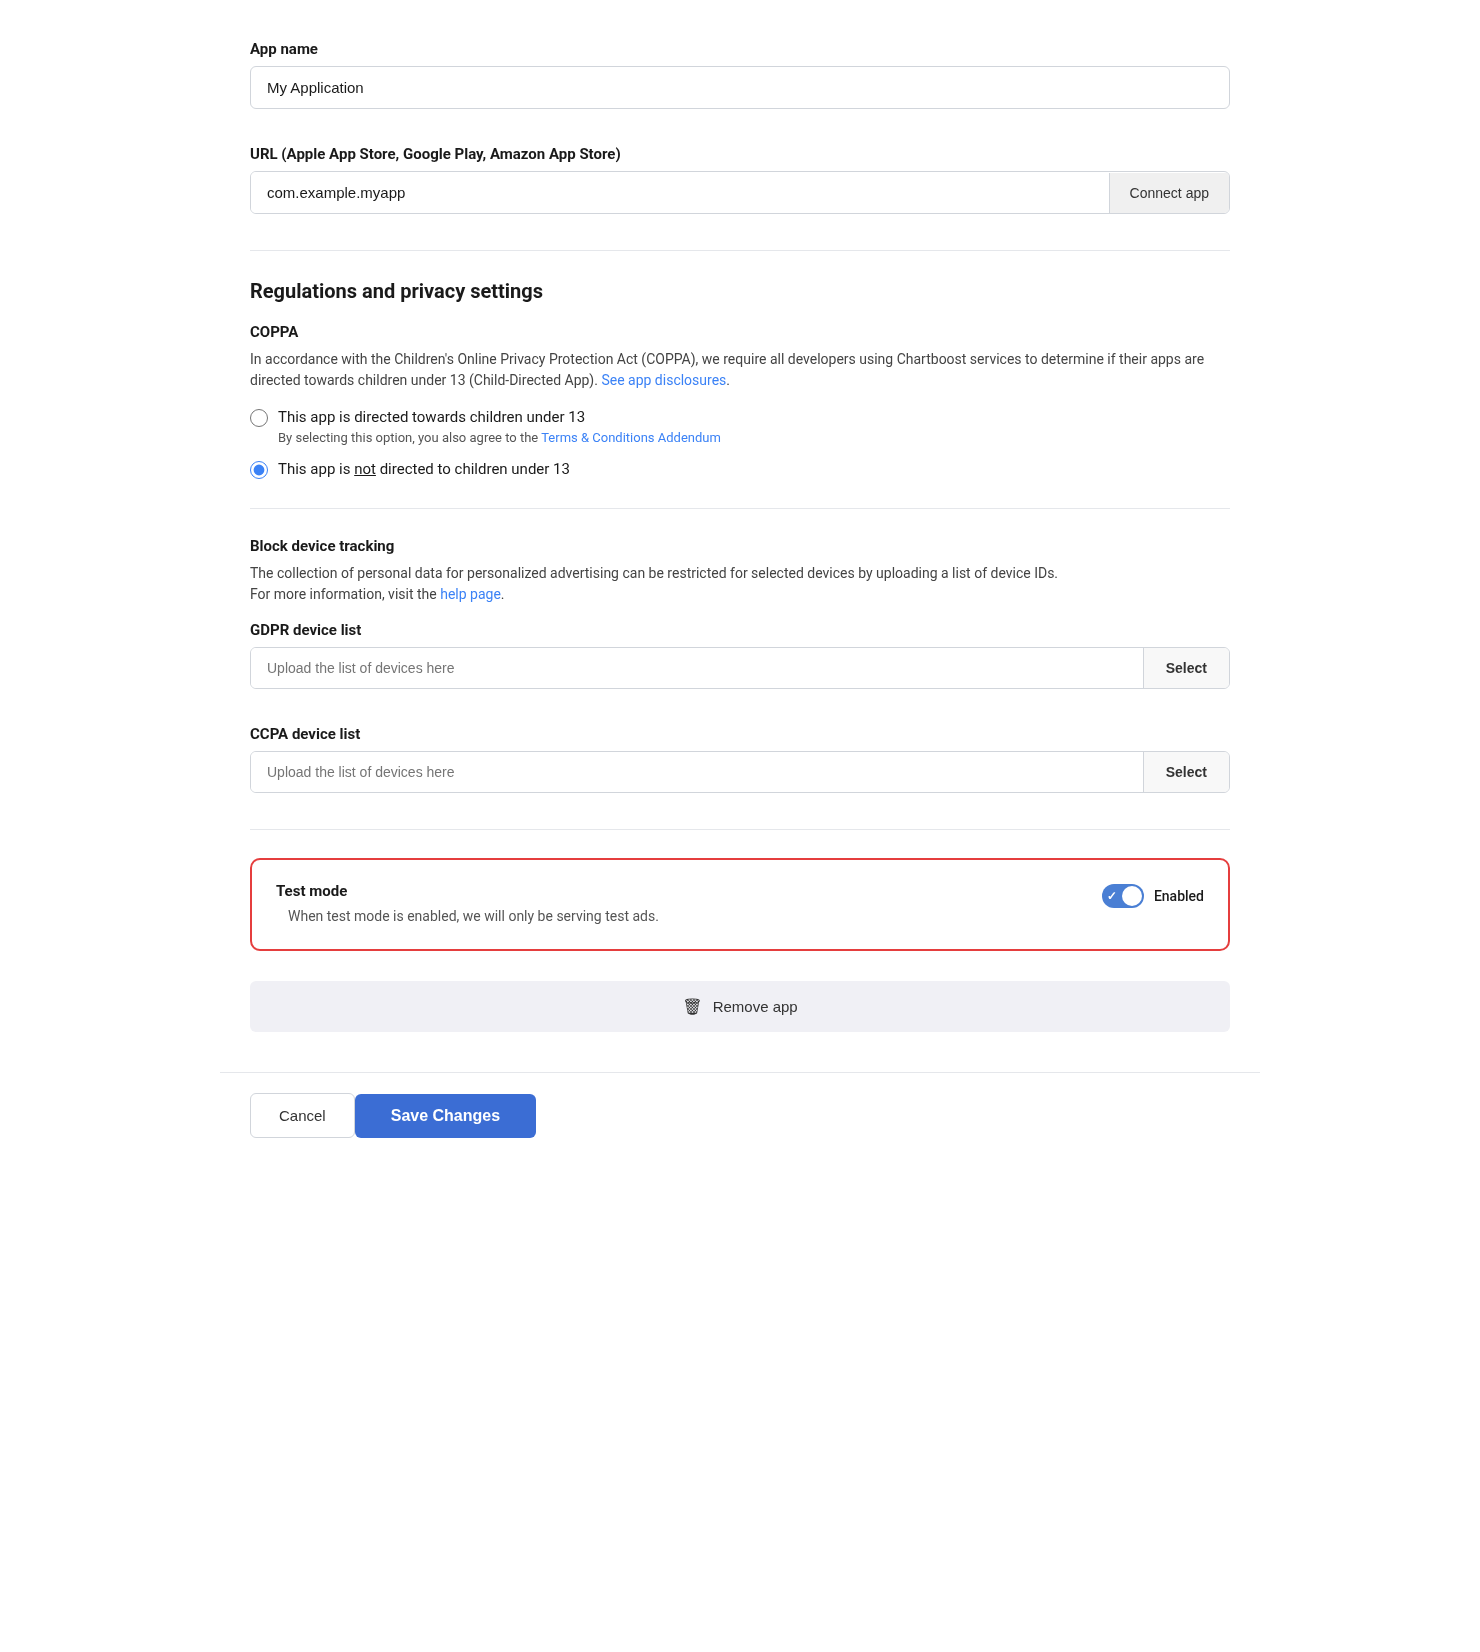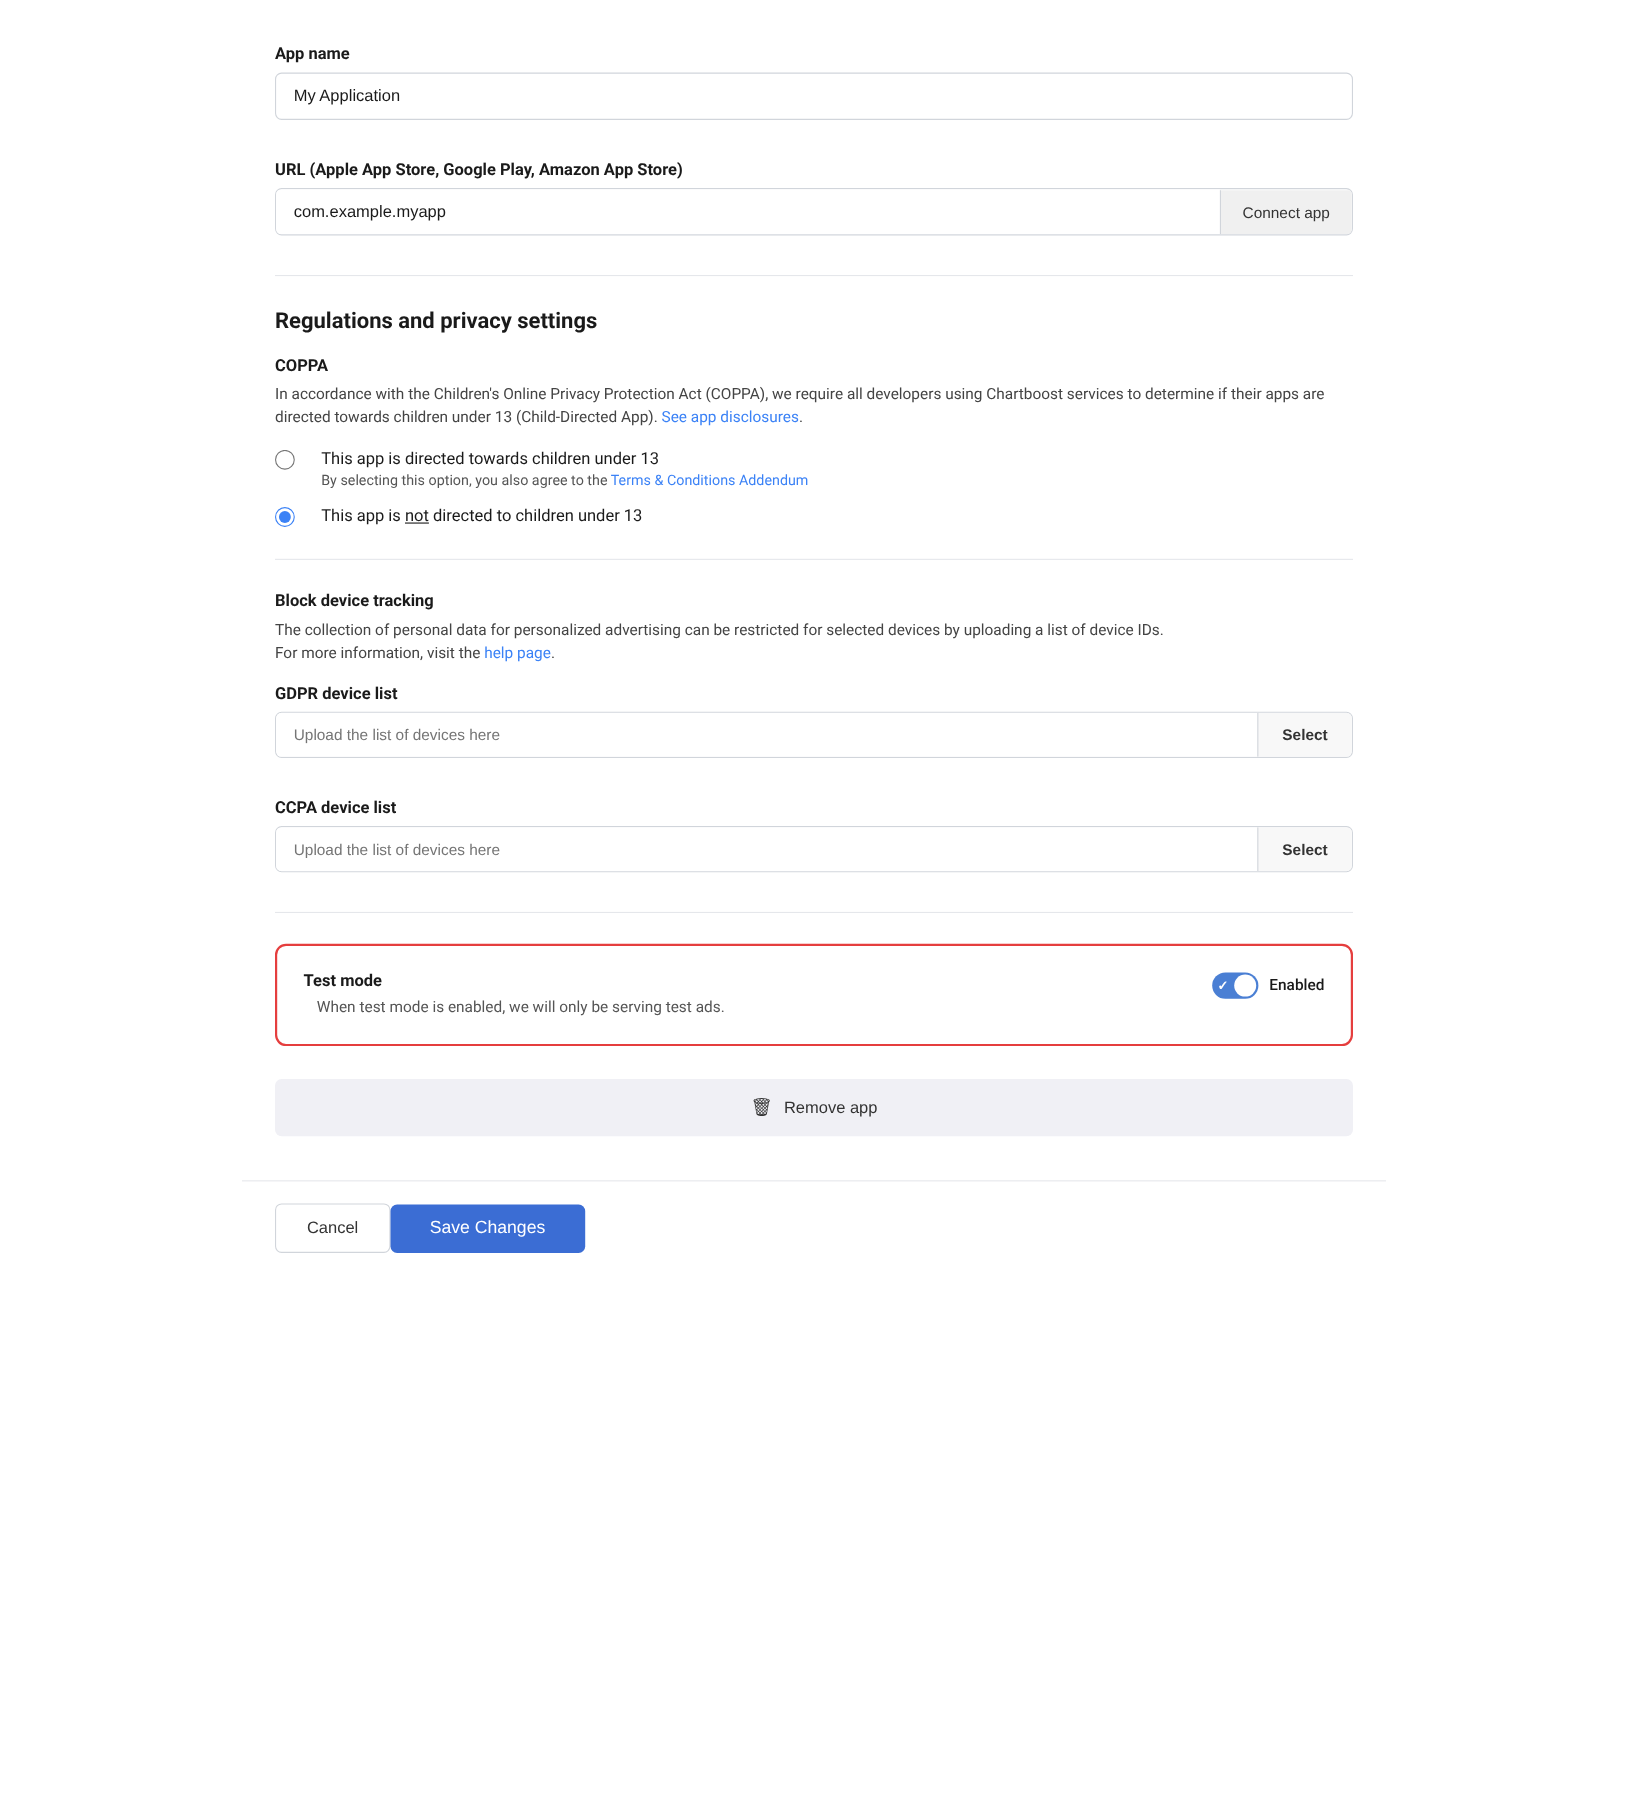--- a/index.html
+++ b/index.html
@@ -92,21 +92,21 @@
     }
     .radio-group {
       display: flex;
       flex-direction: column;
       gap: 14px;
       margin-bottom: 8px;
     }
     .radio-item {
       display: flex;
       align-items: flex-start;
-      gap: 24px;
+      gap: 10px;
     }
     .radio-item input[type="radio"] {
       margin-top: 2px;
       width: 18px;
       height: 18px;
       accent-color: #3b82f6;
       cursor: pointer;
       flex-shrink: 0;
     }
     .radio-label {
@@ -264,21 +264,21 @@
       font-weight: 500;
       color: #333;
       cursor: pointer;
     }
     .save-btn {
       padding: 13px 36px;
       background: #3b6dd4;
       border: none;
       border-radius: 6px;
       font-size: 16px;
-      font-weight: 400;
+      font-weight: 700;
       color: #fff;
       cursor: pointer;
     }
   </style>
 </head>
 <body>
 
 <div class="page-container">
 
   <div class="field-group">

